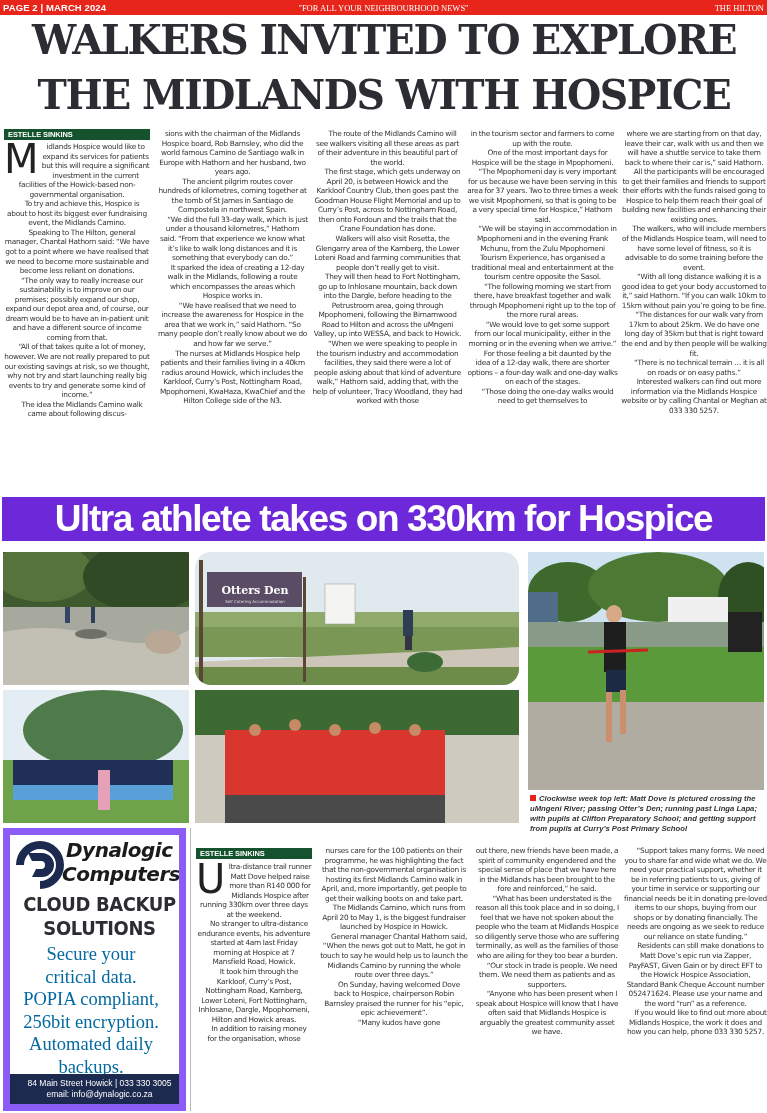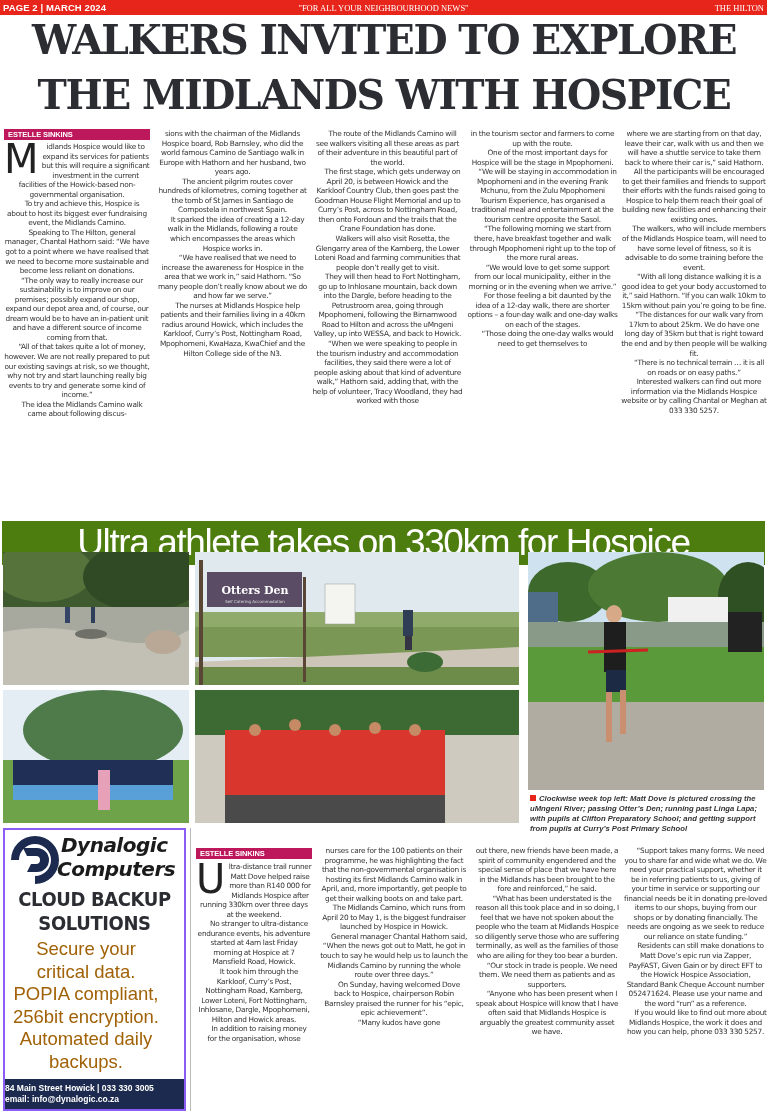--- a/index.html
+++ b/index.html
@@ -19,66 +19,66 @@
   .headline {
     position: absolute; left: 4px; width: 760px;
     font-family: "DejaVu Serif", serif; font-weight: bold; color: #2b2d33;
     text-align: center; font-size: 41px; letter-spacing: -1.5px; line-height: 46px;
     transform: scaleX(0.96); transform-origin: center;
   }
   .headline.l1 { top: 17px; }
   .headline.l2 { top: 72px; }
 
   .byline {
-    position: absolute; background: #be185d; color: #fff;
+    position: absolute; background: #14532d; color: #fff;
     font-family: "Liberation Sans", sans-serif; font-weight: bold; font-size: 7.5px;
     padding: 1px 4px; height: 11px; line-height: 9px; letter-spacing: -0.1px;
   }
 
   .col {
     position: absolute; font-family: "DejaVu Sans", sans-serif;
     font-size: 7.35px; line-height: 9.55px; color: #333;
     letter-spacing: -0.25px; word-spacing: -0.3px;
     overflow: hidden;
   }
   .col p { text-indent: 10px; text-align: center; }
   .col p.noindent { text-indent: 0; }
   .dropcap {
     float: left; font-family: "DejaVu Sans", sans-serif; font-weight: normal;
     font-size: 40px; line-height: 32px; margin: 1px 3px 0 0; color: #222;
   }
 
   .bar2 {
     position: absolute; left: 2px; top: 497px; width: 763px; height: 44px;
-    background: #4d7c0f; color: #fff; display: flex; align-items: center; justify-content: center;
-    font-family: "Liberation Sans", sans-serif; font-weight: normal; font-size: 37px; letter-spacing: -1.4px; margin-top: 24px;
+    background: #6d28d9; color: #fff; display: flex; align-items: center; justify-content: center;
+    font-family: "Liberation Sans", sans-serif; font-weight: bold; font-size: 37px; letter-spacing: -1.4px;
   }
 
   .photo { position: absolute; overflow: hidden; }
 
   .caption {
     position: absolute; left: 530px; top: 794px; width: 236px;
     font-family: "Liberation Sans", sans-serif; font-style: italic; font-weight: bold;
     font-size: 7.7px; line-height: 10px; color: #333;
   }
   .caption .sq { display: inline-block; width: 6px; height: 6px; background: #e8251b; margin-right: 3px; vertical-align: 0px; }
 
   .ad {
     position: absolute; left: 3px; top: 828px; width: 183px; height: 283px;
-    border: 2px solid #8b5cf6; background: #fff; overflow: hidden;
+    border: 7px solid #8b5cf6; background: #fff; overflow: hidden;
   }
   .ad .logo { position: absolute; left: 0; top: 2px; width: 179px; height: 56px; }
   .ad .brand { position: absolute; left: 52px; font-family: "DejaVu Sans", sans-serif; font-weight: bold; font-style: italic; color: #1b1b1b; letter-spacing: -0.5px; }
   .ad .brand.b1 { top: 3px; font-size: 20px; left: 56px; }
   .ad .brand.b2 { top: 27px; font-size: 20px; left: 52px; }
   .ad .headline-ad { position: absolute; left: 0; width: 179px; text-align: center; font-family: "DejaVu Sans", sans-serif; font-weight: bold; color: #2b2d33; font-size: 19.5px; letter-spacing: -0.4px; transform: scaleX(0.92); }
   .ad .h1 { top: 58px; }
   .ad .h2 { top: 82px; }
-  .ad .body { position: absolute; left: 0; top: 108px; width: 162px; text-align: center; font-family: Liberation Sans, sans-serif; font-size: 18.5px; line-height: 22.5px; color: #a16207; }
-  .ad .foot { position: absolute; left: 0; bottom: 0; width: 179px; height: 30px; background: #1b2a4e; color: #fff; text-align: left; font-family: "Liberation Sans", sans-serif; font-weight: bold; font-size: 8.5px; line-height: 11px; padding-top: 4px; }
+  .ad .body { position: absolute; left: 0; top: 108px; width: 162px; text-align: center; font-family: Liberation Serif, serif; font-size: 18.5px; line-height: 22.5px; color: #0369a1; }
+  .ad .foot { position: absolute; left: 0; bottom: 0; width: 179px; height: 30px; background: #1b2a4e; color: #fff; text-align: center; font-family: "Liberation Sans", sans-serif; font-weight: normal; font-size: 8.5px; line-height: 11px; padding-top: 4px; }
 
   .rule { position: absolute; background: #bbb; }
 </style>
 </head>
 <body>
 
 <div class="topbar">
   <span class="left">PAGE  2  | MARCH 2024</span>
   <span class="mid">"FOR ALL YOUR NEIGHBOURHOOD NEWS"</span>
   <span class="right">THE HILTON</span>
@@ -94,34 +94,36 @@
   <p class="noindent">idlands Hospice would like to expand its services for patients but this will require a significant investment in the current facilities of the Howick-based non-governmental organisation.</p>
   <p>To try and achieve this, Hospice is about to host its biggest ever fundraising event, the Midlands Camino.</p>
   <p>Speaking to The Hilton, general manager, Chantal Hathorn said: “We have got to a point where we have realised that we need to become more sustainable and become less reliant on donations.</p>
   <p>“The only way to really increase our sustainability is to improve on our premises; possibly expand our shop, expand our depot area and, of course, our dream would be to have an in-patient unit and have a different source of income coming from that.</p>
   <p>“All of that takes quite a lot of money, however. We are not really prepared to put our existing savings at risk, so we thought, why not try and start launching really big events to try and generate some kind of income.”</p>
   <p>The idea the Midlands Camino walk came about following discus-</p>
 </div>
 <div class="col" style="left:157px; top:129px; width:151px; height:367px;">
   <p class="noindent">sions with the chairman of the Midlands Hospice board, Rob Barnsley, who did the world famous Camino de Santiago walk in Europe with Hathorn and her husband, two years ago.</p>
   <p>The ancient pilgrim routes cover hundreds of kilometres, coming together at the tomb of St James in Santiago de Compostela in northwest Spain.</p>
+  <p>“We did the full 33-day walk, which is just under a thousand kilometres,” Hathorn said. “From that experience we know what it’s like to walk long distances and it is something that everybody can do.”</p>
   <p>It sparked the idea of creating a 12-day walk in the Midlands, following a route which encompasses the areas which Hospice works in.</p>
   <p>“We have realised that we need to increase the awareness for Hospice in the area that we work in,” said Hathorn. “So many people don’t really know about we do and how far we serve.”</p>
   <p>The nurses at Midlands Hospice help patients and their families living in a 40km radius around Howick, which includes the Karkloof, Curry’s Post, Nottingham Road, Mpophomeni, KwaHaza, KwaChief and the Hilton College side of the N3.</p>
 </div>
 <div class="col" style="left:312px; top:129px; width:151px; height:367px;">
   <p>The route of the Midlands Camino will see walkers visiting all these areas as part of their adventure in this beautiful part of the world.</p>
   <p>The first stage, which gets underway on April 20, is between Howick and the Karkloof Country Club, then goes past the Goodman House Flight Memorial and up to Curry’s Post, across to Nottingham Road, then onto Fordoun and the trails that the Crane Foundation has done.</p>
   <p>Walkers will also visit Rosetta, the Glengarry area of the Kamberg, the Lower Loteni Road and farming communities that people don’t really get to visit.</p>
   <p>They will then head to Fort Nottingham, go up to Inhlosane mountain, back down into the Dargle, before heading to the Petrustroom area, going through Mpophomeni, following the Birnamwood Road to Hilton and across the uMngeni Valley, up into WESSA, and back to Howick.</p>
   <p>“When we were speaking to people in the tourism industry and accommodation facilities, they said there were a lot of people asking about that kind of adventure walk,” Hathorn said, adding that, with the help of volunteer, Tracy Woodland, they had worked with those</p>
 </div>
 <div class="col" style="left:467px; top:129px; width:151px; height:367px;">
   <p class="noindent">in the tourism sector and farmers to come up with the route.</p>
   <p>One of the most important days for Hospice will be the stage in Mpophomeni.</p>
+  <p>“The Mpophomeni day is very important for us because we have been serving in this area for 37 years. Two to three times a week we visit Mpophomeni, so that is going to be a very special time for Hospice,” Hathorn said.</p>
   <p>“We will be staying in accommodation in Mpophomeni and in the evening Frank Mchunu, from the Zulu Mpophomeni Tourism Experience, has organised a traditional meal and entertainment at the tourism centre opposite the Sasol.</p>
   <p>“The following morning we start from there, have breakfast together and walk through Mpophomeni right up to the top of the more rural areas.</p>
   <p>“We would love to get some support from our local municipality, either in the morning or in the evening when we arrive.”</p>
   <p>For those feeling a bit daunted by the idea of a 12-day walk, there are shorter options – a four-day walk and one-day walks on each of the stages.</p>
   <p>“Those doing the one-day walks would need to get themselves to</p>
 </div>
 <div class="col" style="left:621px; top:129px; width:146px; height:367px;">
   <p class="noindent">where we are starting from on that day, leave their car, walk with us and then we will have a shuttle service to take them back to where their car is,” said Hathorn.</p>
   <p>All the participants will be encouraged to get their families and friends to support their efforts with the funds raised going to Hospice to help them reach their goal of building new facilities and enhancing their existing ones.</p>
   <p>The walkers, who will include members of the Midlands Hospice team, will need to have some level of fitness, so it is advisable to do some training before the event.</p>
@@ -140,21 +142,21 @@
     <ellipse cx="40" cy="20" rx="50" ry="30" fill="#56733c"></ellipse>
     <ellipse cx="140" cy="25" rx="60" ry="35" fill="#2f4a25"></ellipse>
     <rect y="55" width="186" height="78" fill="#a8a99e"></rect>
     <path d="M0 80 Q50 70 100 85 T186 78 L186 133 L0 133Z" fill="#c2c0b4"></path>
     <ellipse cx="160" cy="90" rx="18" ry="12" fill="#b8a895"></ellipse>
     <ellipse cx="88" cy="82" rx="16" ry="5" fill="#6f7068"></ellipse>
     <rect x="62" y="55" width="5" height="16" fill="#334466"></rect>
     <rect x="88" y="55" width="4" height="16" fill="#2f3f5a"></rect>
   </svg>
 </div>
-<div class="photo" style="left:195px; top:552px; width:324px; height:133px;">
+<div class="photo" style="left:195px; top:552px; width:324px; height:133px;border-radius:16px;">
   <svg width="324" height="133" viewBox="0 0 324 133">
     <rect width="324" height="133" fill="#dfe9ee"></rect>
     <rect y="60" width="324" height="35" fill="#8faa6a"></rect>
     <rect y="75" width="324" height="30" fill="#7a9755"></rect>
     <path d="M0 110 L324 95 L324 120 L0 125Z" fill="#cdc6b8"></path>
     <rect y="115" width="324" height="18" fill="#6d8c4a"></rect>
     <rect x="4" y="8" width="4" height="125" fill="#5a4635"></rect>
     <rect x="108" y="25" width="3" height="105" fill="#5a4635"></rect>
     <rect x="12" y="20" width="95" height="35" fill="#5b4c66"></rect>
     <text x="60" y="42" text-anchor="middle" font-family="DejaVu Serif, serif" font-size="11" fill="#fff" font-weight="bold">Otters Den</text>

